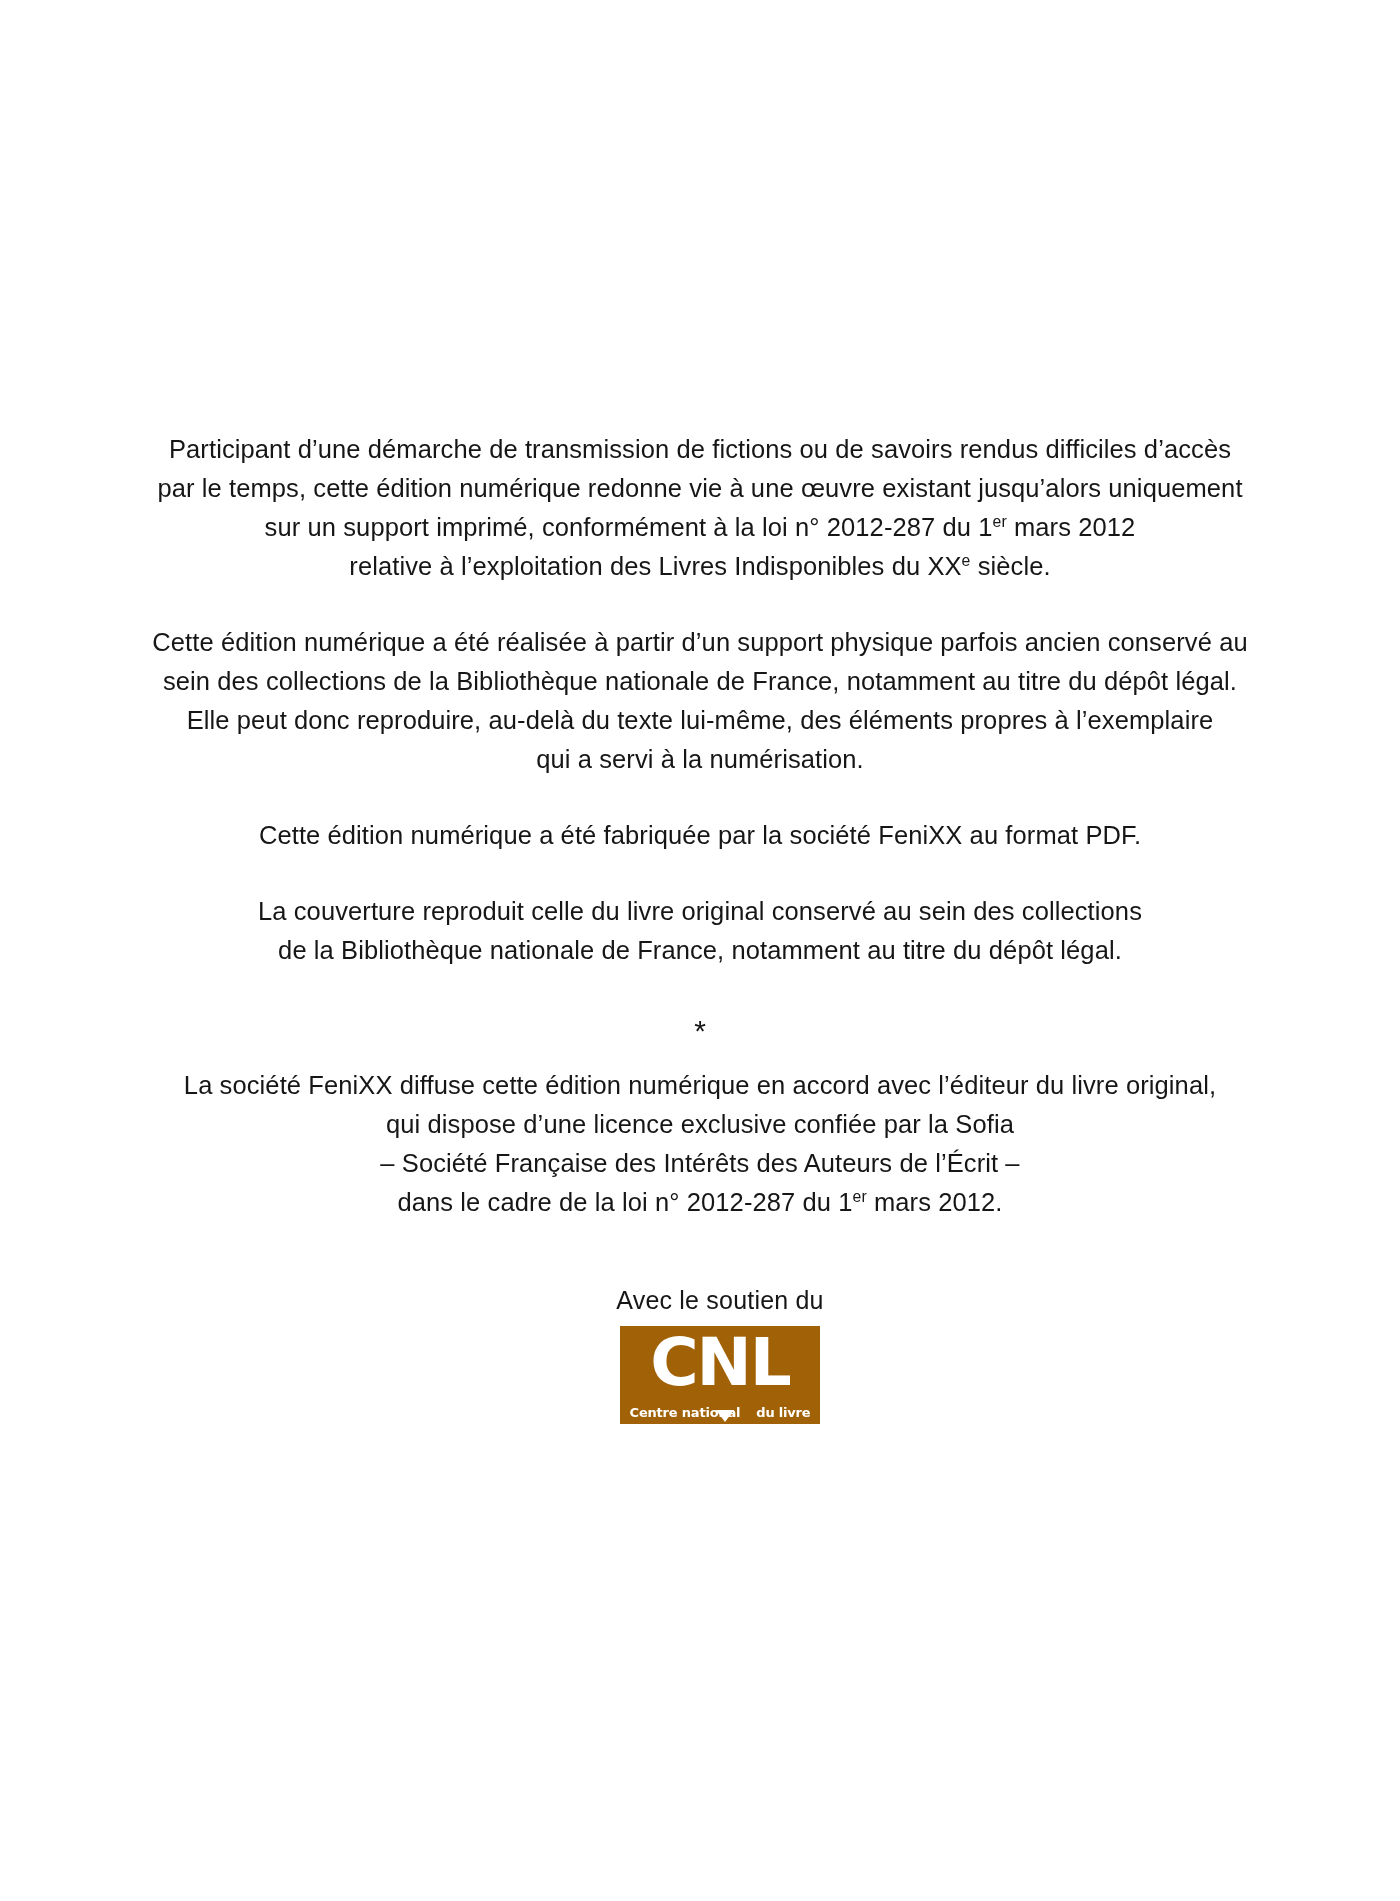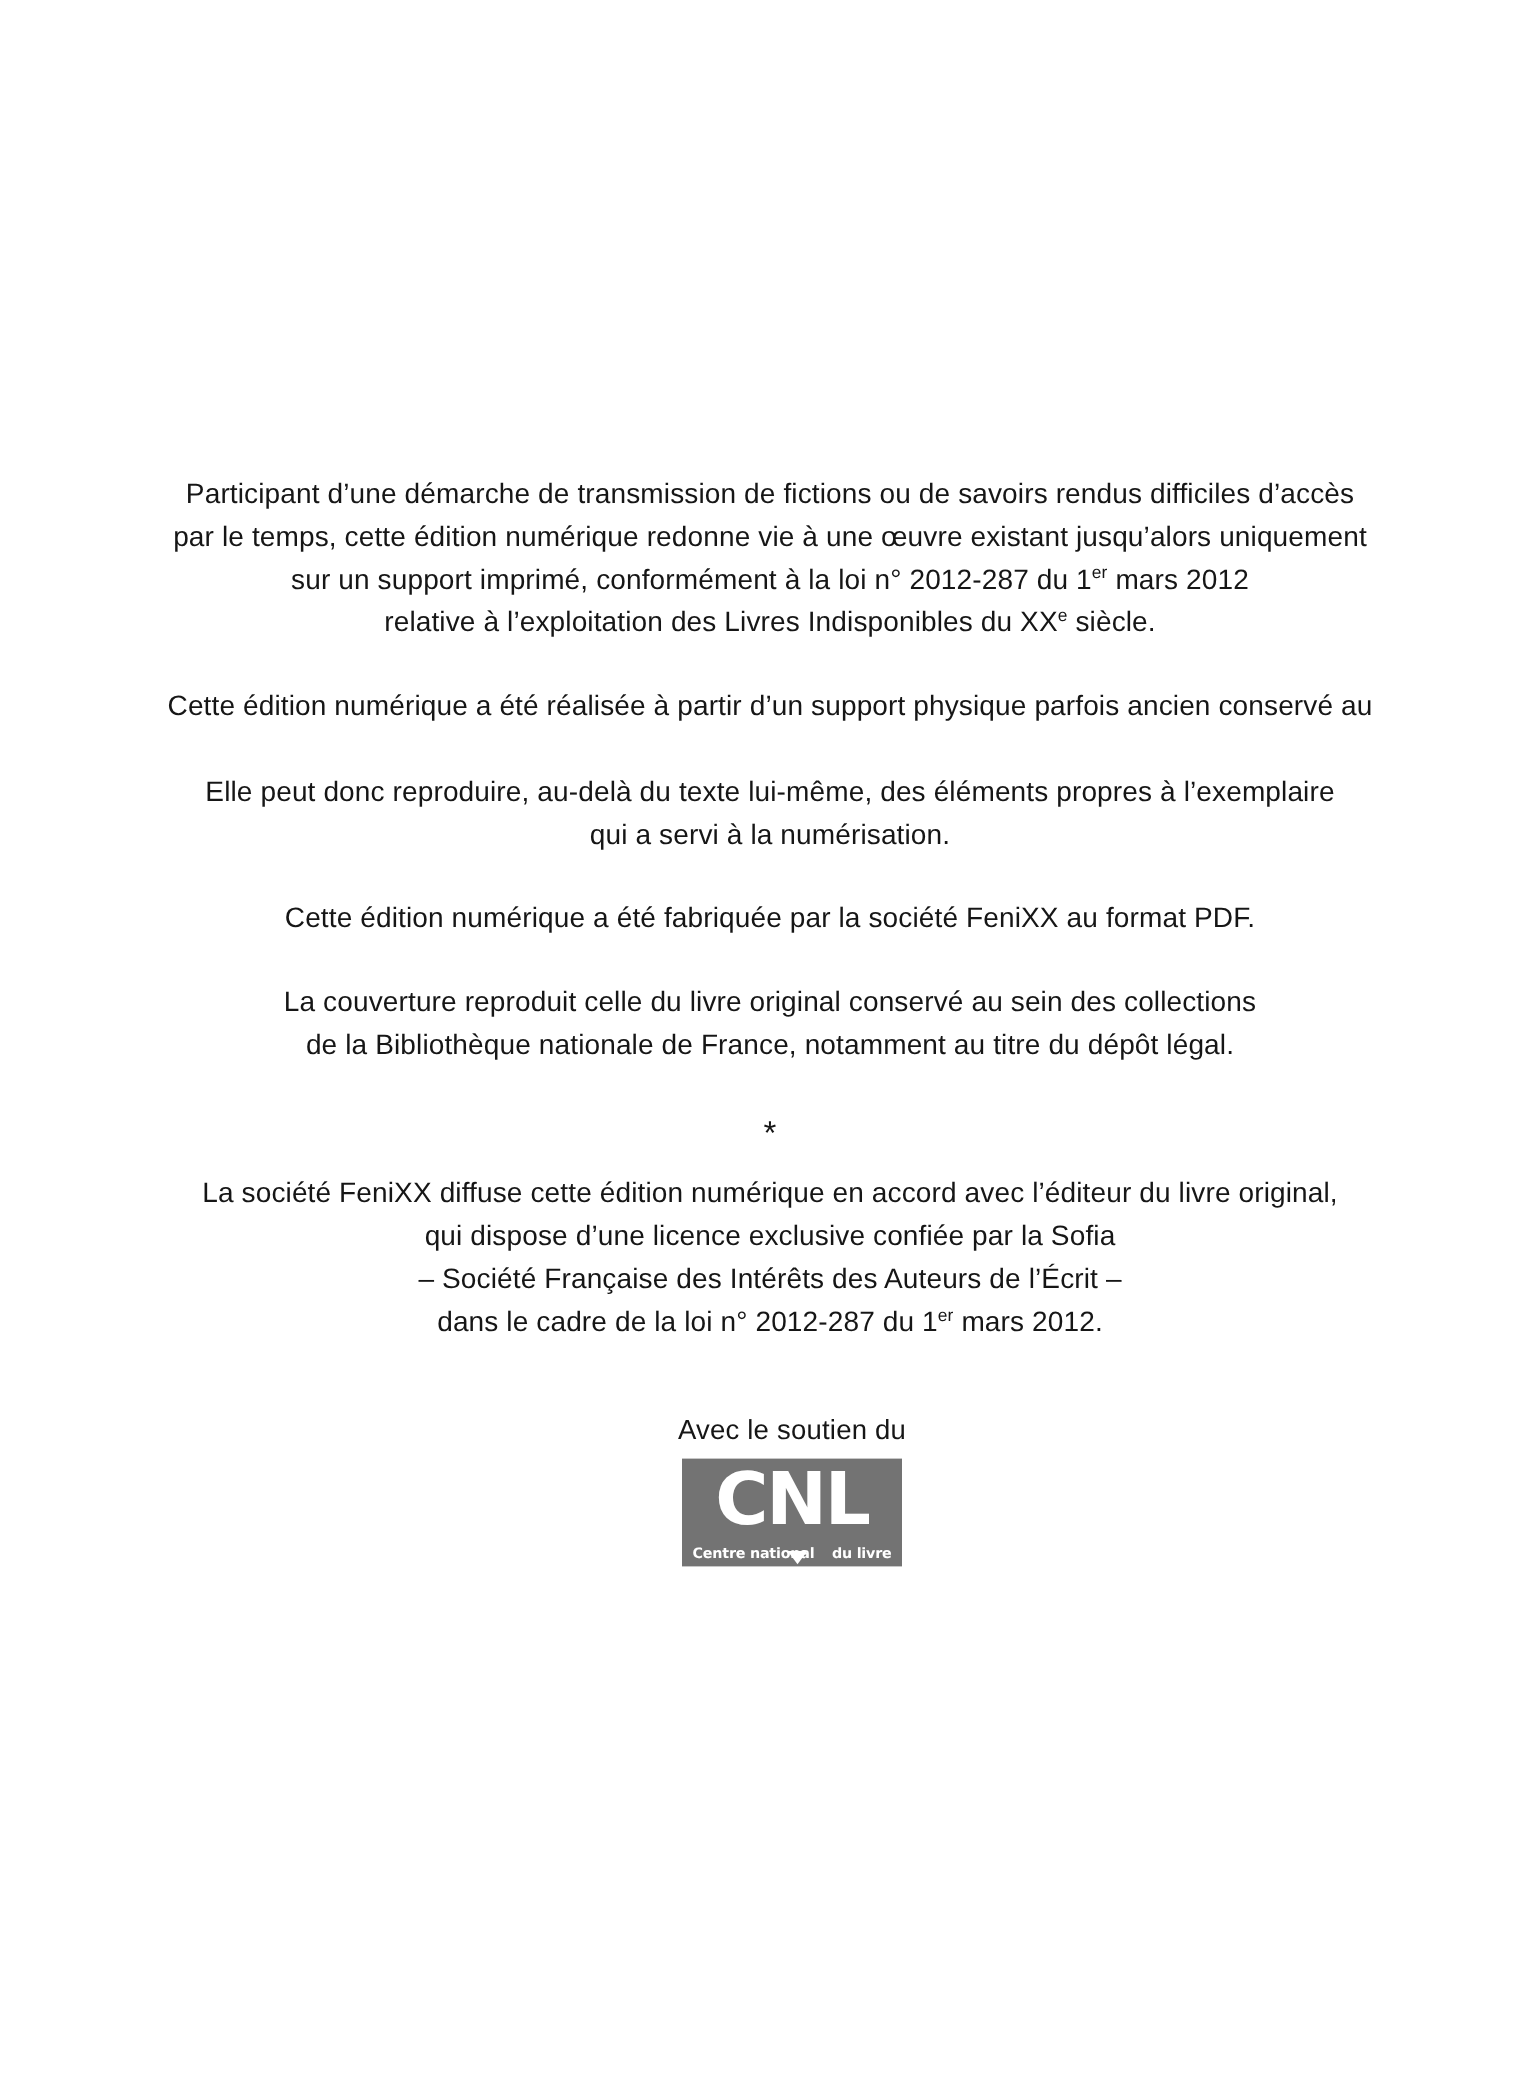--- a/index.html
+++ b/index.html
@@ -66,21 +66,21 @@
   .support-label {
     font-size: 25px;
     line-height: 32px;
     color: #161616;
     letter-spacing: 0.2px;
   }
   .cnl-logo {
     margin: 10px auto 0 auto;
     width: 200px;
     height: 98px;
-    background: #737373;
+    background: #a16207;
     position: relative;
     display: block;
     overflow: hidden;
   }
   .cnl-letters {
     position: absolute;
     top: 2px;
     left: 0;
     width: 200px;
     height: 70px;
@@ -128,21 +128,21 @@
 
     <p class="para">
       <span>Participant d’une démarche de transmission de fictions ou de savoirs rendus difficiles d’accès</span><br>
       <span>par le temps, cette édition numérique redonne vie à une œuvre existant jusqu’alors uniquement</span><br>
       <span><span>sur un support imprimé, conformément à la loi n° 2012-287 du 1</span><sup>er</sup><span> mars 2012</span></span><br>
       <span><span>relative à l’exploitation des Livres Indisponibles du XX</span><sup>e</sup><span> siècle.</span></span>
     </p>
 
     <p class="para">
       <span>Cette édition numérique a été réalisée à partir d’un support physique parfois ancien conservé au</span><br>
-      <br>
+      <span>sein des collections de la Bibliothèque nationale de France, notamment au titre du dépôt légal.</span><br>
       <span>Elle peut donc reproduire, au-delà du texte lui-même, des éléments propres à l’exemplaire</span><br>
       <span>qui a servi à la numérisation.</span>
     </p>
 
     <p class="para">
       <span>Cette édition numérique a été fabriquée par la société FeniXX au format PDF.</span>
     </p>
 
     <p class="para">
       <span>La couverture reproduit celle du livre original conservé au sein des collections</span><br>

